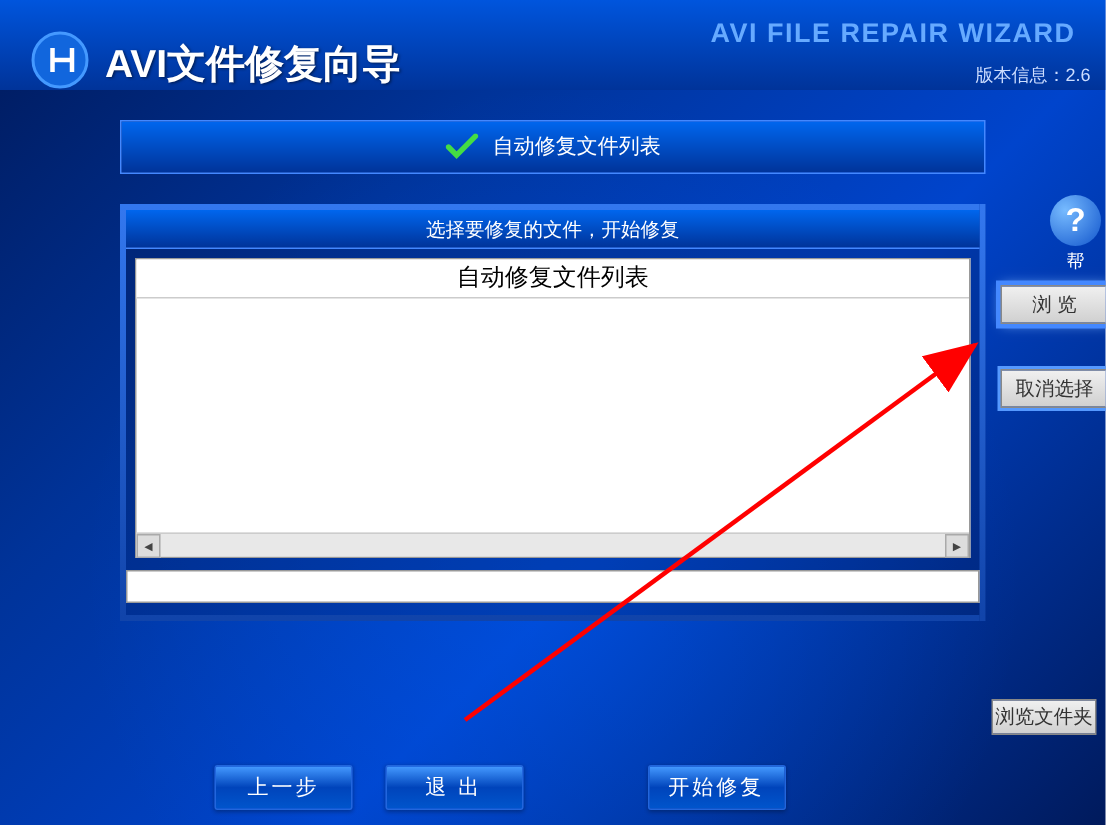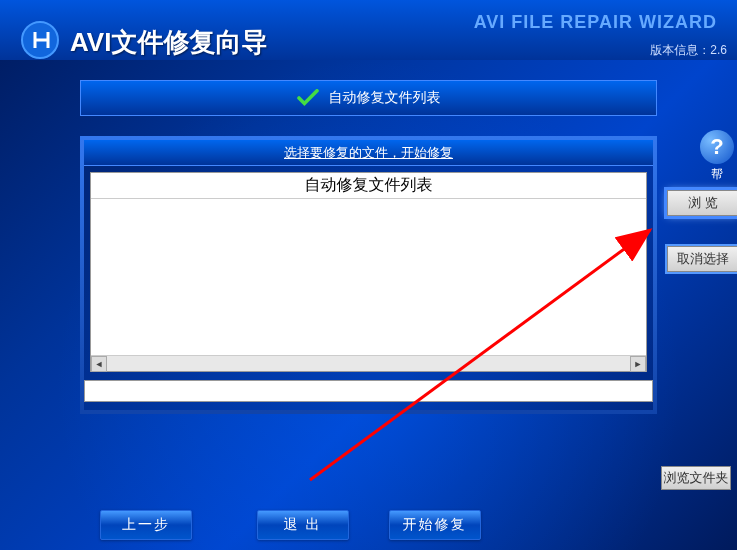--- a/index.html
+++ b/index.html
@@ -88,21 +88,20 @@
     }
     .panel-header {
       background: linear-gradient(180deg, #0066ee 0%, #003399 100%);
       height: 26px;
       display: flex;
       align-items: center;
       justify-content: center;
       color: #fff;
       font-size: 13px;
       border-bottom: 1px solid #4488ff;
-      text-decoration: underline;
     }
     .file-list-container {
       position: relative;
     }
     .file-list {
       background: #fff;
       height: 200px;
       margin: 6px;
       position: relative;
       border: 1px solid #999;
@@ -228,20 +227,21 @@
       width: 92px;
       height: 30px;
       background: linear-gradient(180deg, #4499ff 0%, #0044bb 50%, #0055cc 100%);
       border: 1px solid #2266dd;
       color: #fff;
       font-size: 14px;
       cursor: pointer;
       border-radius: 2px;
       box-shadow: 0 1px 3px rgba(0,0,0,0.3);
       letter-spacing: 2px;
+      margin-left: 43px;
     }
     .arrow-annotation {
       position: absolute;
       top: 220px;
       left: 300px;
       width: 370px;
       height: 270px;
       pointer-events: none;
     }
   </style>

